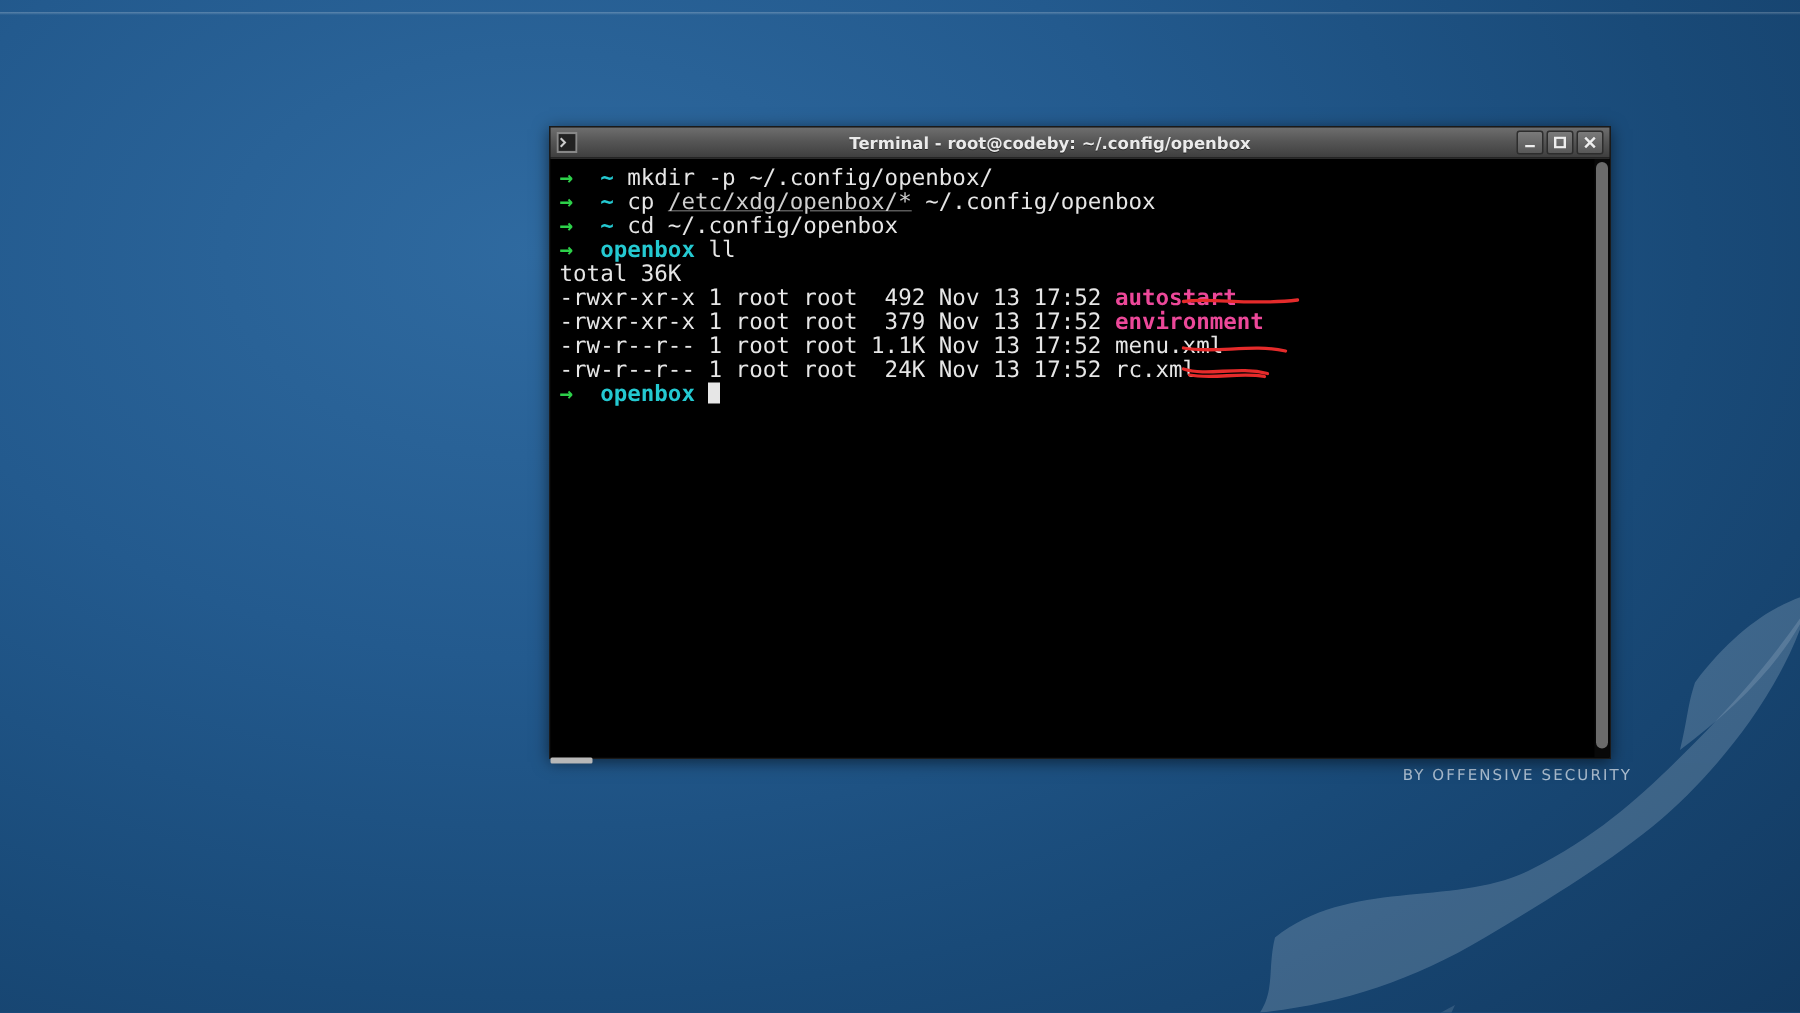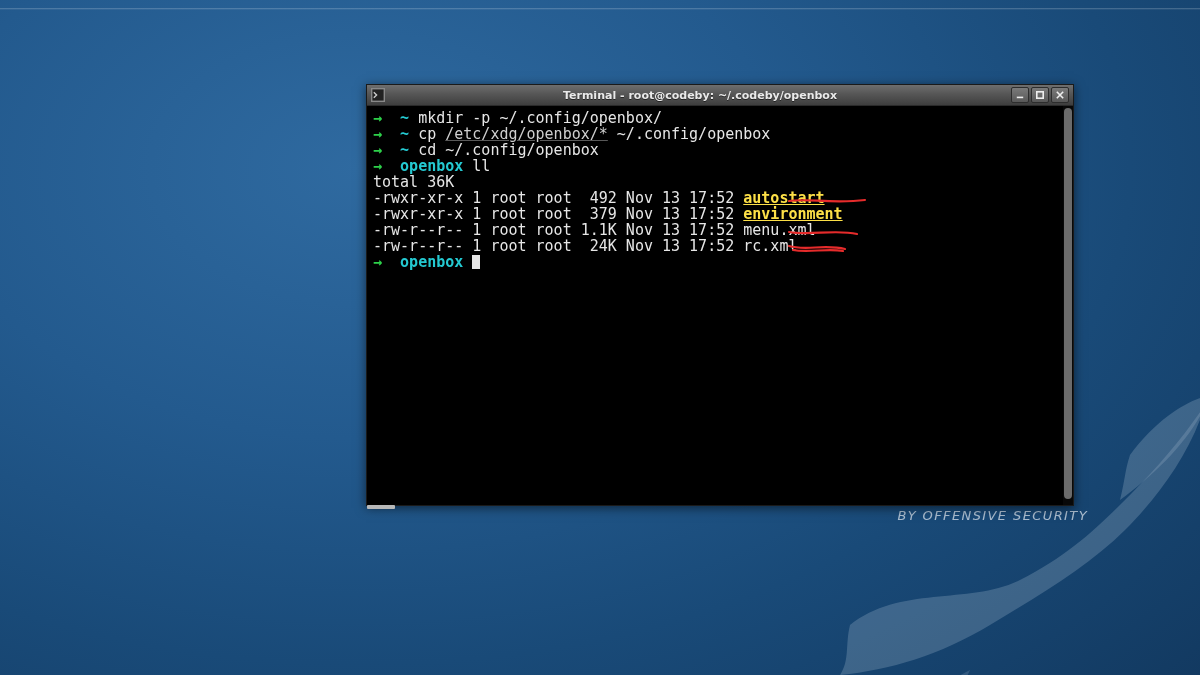--- a/index.html
+++ b/index.html
@@ -43,23 +43,22 @@
     opacity: 0.7;
     pointer-events: none;
     text-align: center;
   }
   .kali-label .big {
     font-size: 28px;
     font-weight: 700;
     letter-spacing: 4px;
   }
   .kali-label .small {
-    font-size: 13px;
+    font-size: 10px;
     letter-spacing: 1.4px;
-    font-style: italic;
   }
 
   
   .window {
     position: absolute;
     left: 366px;
     top: 84px;
     width: 706px;
     height: 420px;
     background: #000;
@@ -118,21 +117,21 @@
     margin: 0;
     font-family: "DejaVu Sans Mono", Menlo, Consolas, monospace;
     font-size: 15px;
     line-height: 16px;
     color: #e6e6e6;
     white-space: pre;
   }
   .arrow { color: #2dd14a; font-weight: bold; }
   .dir   { color: #24c9d1; font-weight: bold; }
   .path-arg { color: #cfcfcf; text-decoration: underline; text-decoration-color: rgba(255,255,255,0.35); }
-  .file-exec { color: #fde047; font-weight: bold; text-decoration: underline; }
+  .file-exec { color: #ec4899; font-weight: bold; }
   .cursor-block {
     display: inline-block;
     width: 8px; height: 14px;
     background: #e6e6e6;
     vertical-align: -2px;
   }
   
   .ann {
     position: absolute;
     pointer-events: none;
@@ -188,21 +187,21 @@
   </div>
 
   <div class="window">
     <div class="titlebar">
       <span class="app-icon">
         <svg viewBox="0 0 10 10">
             <rect x="0.5" y="0.5" width="9" height="9" fill="#222" stroke="#888"></rect>
             <path d="M2 3 L4 5 L2 7" stroke="#ccc" stroke-width="1" fill="none"></path>
           </svg>
       </span>
-      <span class="title-text">Terminal - root@codeby: ~/.codeby/openbox</span>
+      <span class="title-text">Terminal - root@codeby: ~/.config/openbox</span>
       <span class="win-buttons">
         <span class="win-btn">
             <svg viewBox="0 0 10 10">
               <path d="M1 8 L9 8"></path>
             </svg>
           </span>
         <span class="win-btn">
             <svg viewBox="0 0 10 10">
               <rect x="1" y="1" width="8" height="8"></rect>
             </svg>

